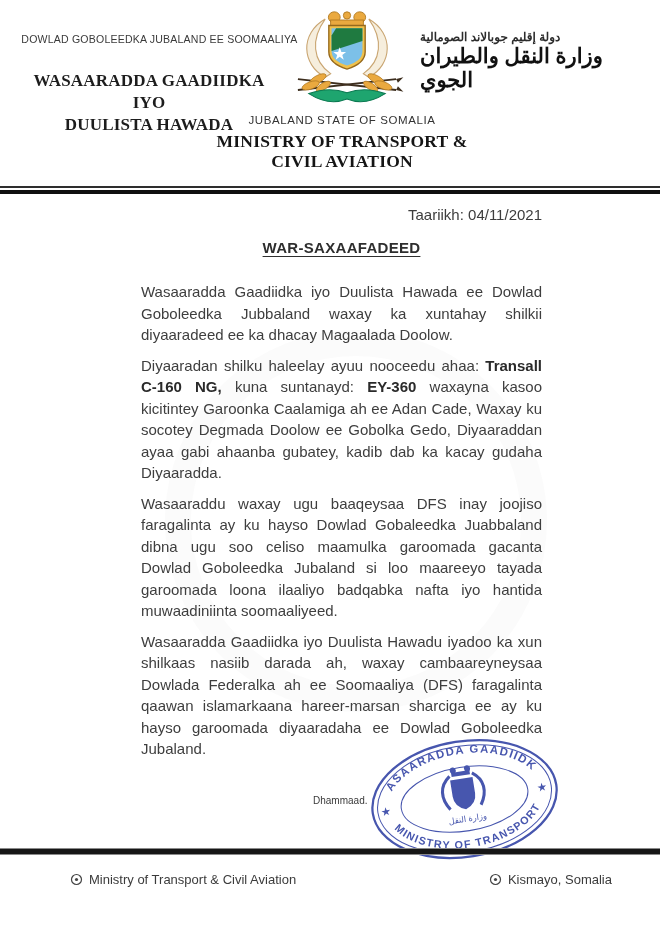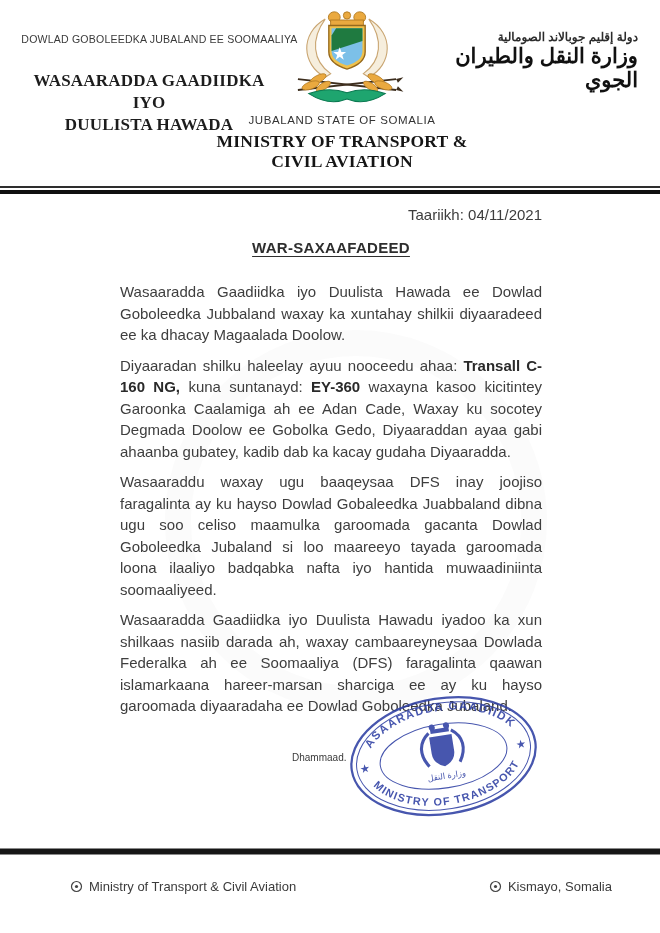--- a/index.html
+++ b/index.html
@@ -20,36 +20,36 @@
   .lh-left .small-line {
     font-size:11px; letter-spacing:.2px; color:#3a3a3a; white-space:nowrap;
     transform:scaleX(.96); transform-origin:center;
   }
   .lh-left .bold-line {
     margin-top:25px;
     font-family:"Liberation Serif", serif; font-weight:700;
     font-size:17px; line-height:1.3; color:#1d1d1d; letter-spacing:.2px;
   }
   .lh-right {
-    position:absolute; right:22px; top:30px; width:230px; text-align:right; direction:rtl;
+    position:absolute; right:10px; top:30px; width:230px; text-align:left; direction:rtl;
   }
   .lh-right .ar-small { font-size:12px; font-weight:700; color:#2c2c2c; }
   .lh-right .ar-large { font-size:21px; font-weight:700; color:#111; }
   .lh-logo { position:absolute; left:283px; top:10px; width:128px; height:100px; }
   .lh-sub { position:absolute; top:114px; left:0; width:100%; text-align:center; transform:translateX(12px); }
   .lh-sub .state-line { font-size:11.5px; letter-spacing:.6px; color:#333; }
   .lh-sub .ministry-line {
     margin-top:5px; font-family:"Liberation Serif", serif; font-weight:700;
     font-size:17.5px; line-height:1.15; color:#151515; letter-spacing:.2px;
   }
   .rule-double { position:relative; }
   .rule-double .thin  { height:2px; background:#2e2e2e; }
   .rule-double .thick { height:4px; background:#101010; margin-top:2px; }
   
-  .doc-main { position:relative; padding:0 118px 0 120px; }
+  .doc-main { position:relative; padding:0 118px 0 120px;margin-left:21px; }
   .doc-date { margin-top:12px; text-align:right; font-size:15px; color:#3d3d3d; }
   .doc-title-wrap { margin-top:16px; text-align:center; }
   .doc-title {
     font-size:15px; font-weight:700; color:#2e2e2e; letter-spacing:.3px;
     text-decoration:underline; text-underline-offset:3px;
   }
   .doc-main p {
     margin:0 0 9px 0; padding:0;
     font-size:15px; line-height:21.5px; text-align:justify; color:#3e3e3e;
   }
@@ -68,21 +68,21 @@
     border:26px solid rgba(70,70,70,0.025); border-radius:50%;
     pointer-events:none;
   }
   
   .page-footer { position:absolute; left:0; right:0; top:848px; }
   .footer-rule .g1 { height:1px; background:#8a8a8a; }
   .footer-rule .bk { height:5px; background:#161616; }
   .footer-rule .g2 { height:1px; background:#8a8a8a; }
   .footer-row {
     display:flex; justify-content:space-between; align-items:center;
-    padding:24px 48px 0 70px; font-size:13px; color:#3b3b3b;
+    padding:17px 48px 0 70px; font-size:13px; color:#3b3b3b;
   }
   .footer-item { display:flex; align-items:center; gap:6px; white-space:nowrap; }
   .email-link { color:#4e9cb8; text-decoration:underline; text-underline-offset:2px; }
   .fi-icon { flex:0 0 auto; display:inline-flex; }
 </style>
 </head>
 <body>
 
 <div class="page">
 

